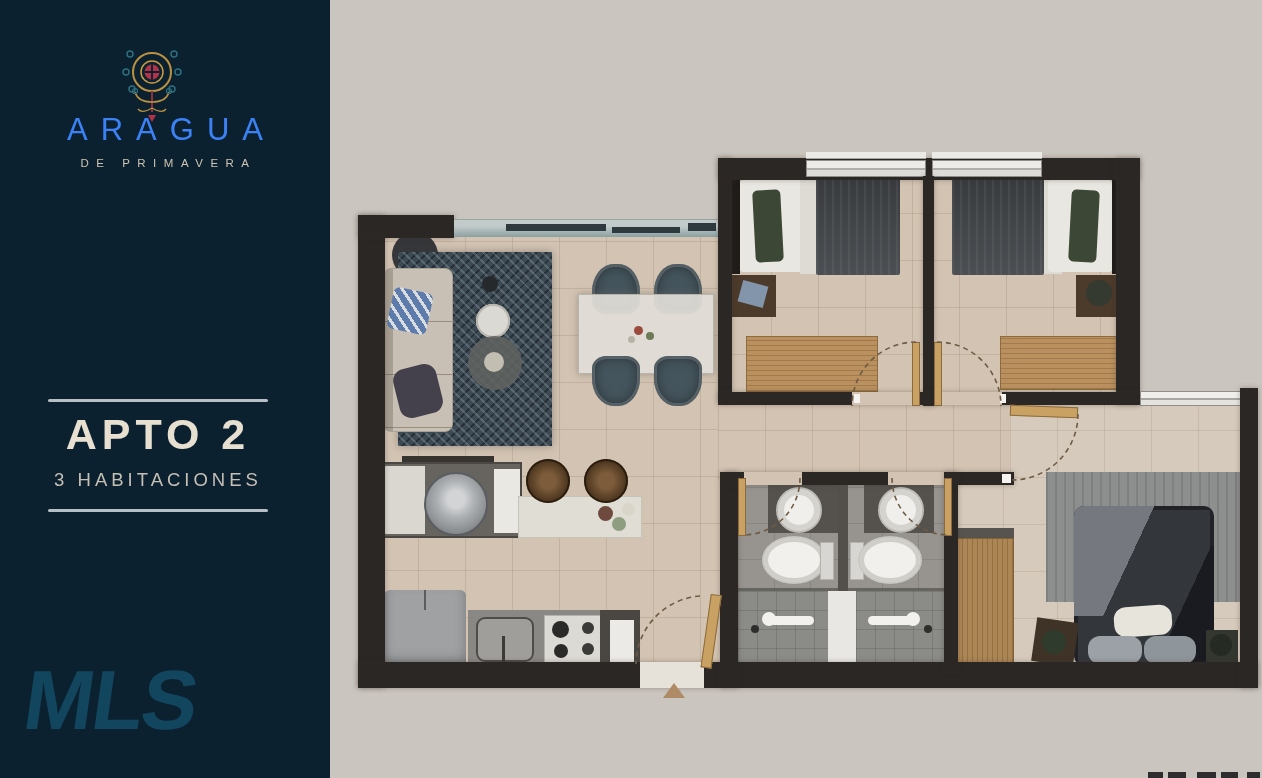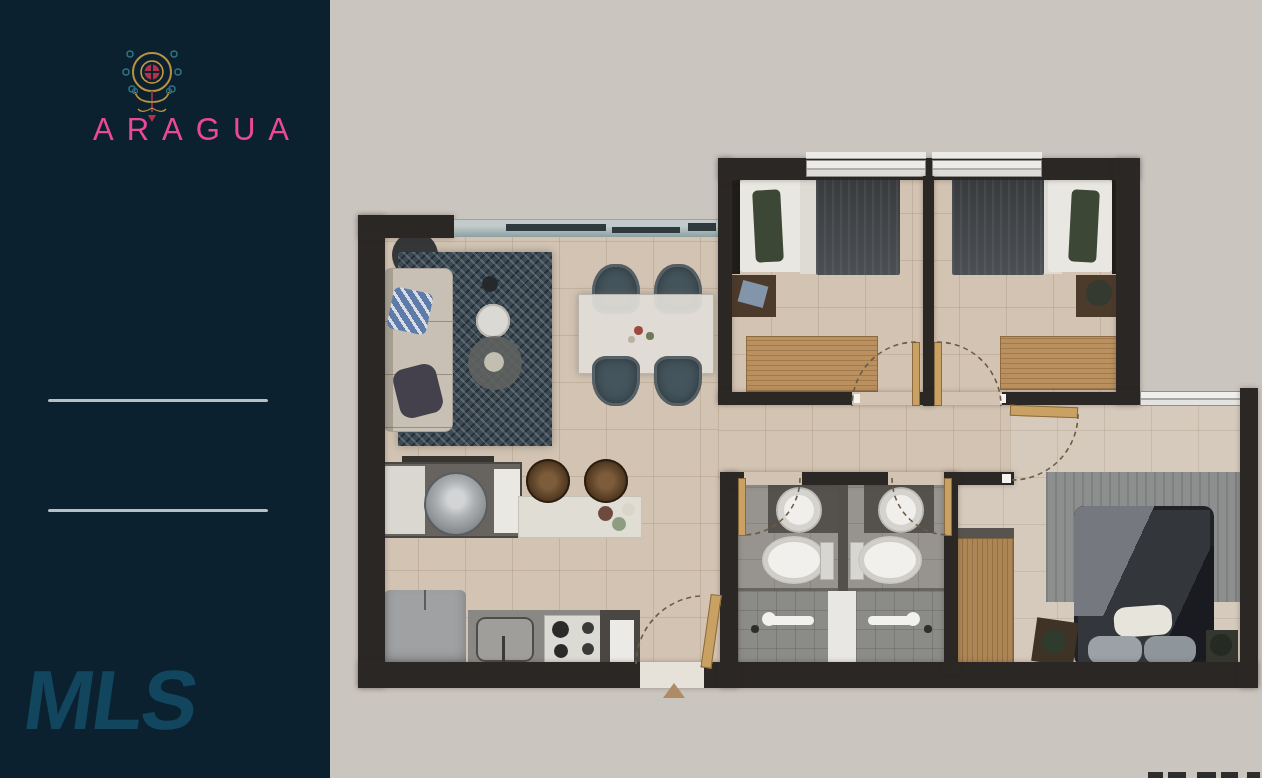--- a/index.html
+++ b/index.html
@@ -3,21 +3,21 @@
 <meta charset="utf-8">
 <style>
   html,body{margin:0;padding:0;background:#cac5be;width:1262px;height:778px;overflow:hidden;
             font-family:"Liberation Sans", sans-serif;}
   .abs{position:absolute;}
   #stage{position:absolute;left:0;top:0;width:1262px;height:778px;background:#cac5be;}
 
   
   #sidebar{left:0;top:0;width:330px;height:778px;background:#0c2130;}
   .brand-name{left:0;top:112px;width:330px;text-align:center;font-size:31px;font-weight:400;
-              letter-spacing:13px;text-indent:13px;color:#ec4899;padding-left:26px;}
+              letter-spacing:13px;text-indent:13px;color:#3b82f6;}
   .brand-tag{left:0;top:157px;width:330px;text-align:center;font-size:11.5px;
              letter-spacing:7.5px;text-indent:7px;color:#cdc4b2;}
   .rule{left:48px;width:220px;height:3px;background:#b6bfc5;border-radius:2px;}
   .unit-title{left:36px;top:410px;width:244px;text-align:center;font-size:43px;font-weight:bold;
               letter-spacing:5px;color:#e7e0d1;}
   .unit-sub{left:36px;top:469px;width:244px;text-align:center;font-size:18.5px;
             letter-spacing:4px;color:#c5bfb4;}
   .agency-name{left:18px;top:652px;font-size:84px;font-weight:bold;color:#12465f;
                transform:skewX(-8deg);transform-origin:left bottom;letter-spacing:-2px;}
   .agency-tag{left:16px;top:740px;font-size:21px;letter-spacing:1.5px;color:#12465f;}
@@ -100,22 +100,25 @@
       <path d="M34,49 V70" stroke="#8c3040" stroke-width="2" fill="none"></path>
       <path d="M34,60 C26,60 19,57 17,50" stroke="#bb9240" stroke-width="1.5" fill="none"></path>
       <path d="M34,60 C42,60 49,57 51,50" stroke="#bb9240" stroke-width="1.5" fill="none"></path>
       <circle cx="17" cy="49" r="2.5" fill="none" stroke="#2e6f7e" stroke-width="1.2"></circle>
       <circle cx="51" cy="49" r="2.5" fill="none" stroke="#2e6f7e" stroke-width="1.2"></circle>
       <path d="M34,66 C29,69 23,71 20,67" stroke="#bb9240" stroke-width="1.3" fill="none"></path>
       <path d="M34,66 C39,69 45,71 48,67" stroke="#bb9240" stroke-width="1.3" fill="none"></path>
       <path d="M30,73 L38,73 L34,80 Z" fill="#b23249"></path>
     </svg>
     <div class="abs brand-name">ARAGUA</div>
+    <div class="abs brand-tag">DE PRIMAVERA</div>
 
     <div class="abs rule" style="top:399px"></div>
+    <div class="abs unit-title">APTO 2</div>
+    <div class="abs unit-sub">3 HABITACIONES</div>
     <div class="abs rule" style="top:509px"></div>
 
     <div class="abs agency-name">MLS</div>
   </aside>
 
   <div id="plan" class="abs" style="left:0;top:0;width:1262px;height:778px">
 
     <div class="abs floor" style="left:371px;top:233px;width:353px;height:432px"></div>
     <div class="abs floor" style="left:724px;top:170px;width:400px;height:232px"></div>
     <div class="abs floor" style="left:718px;top:394px;width:296px;height:84px"></div>

